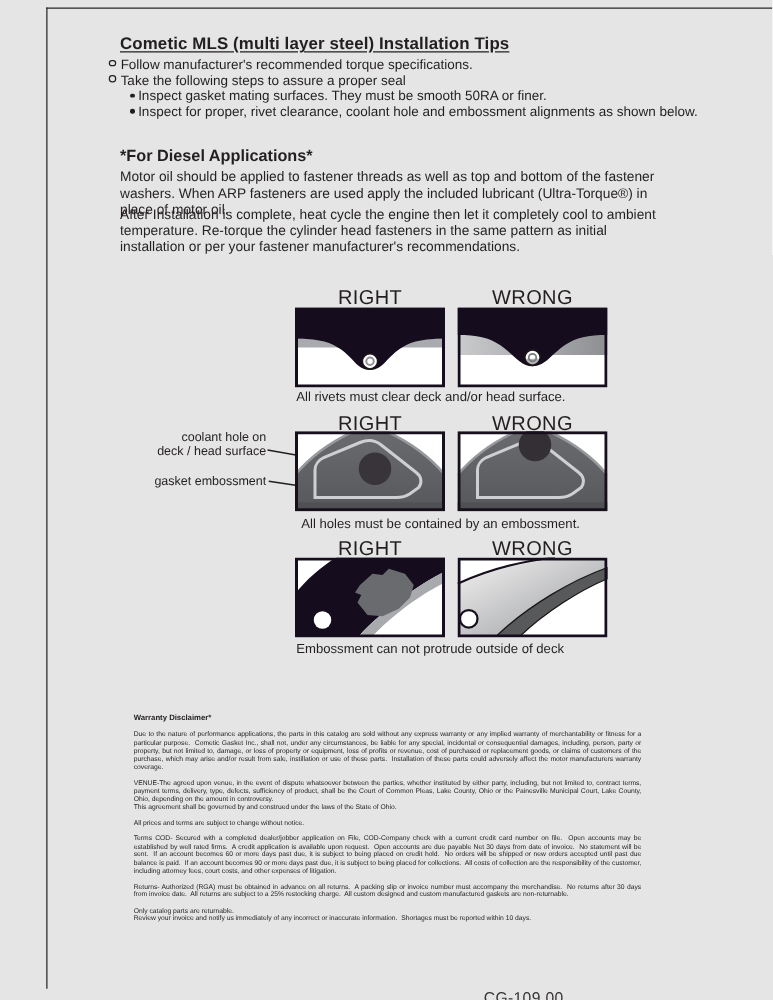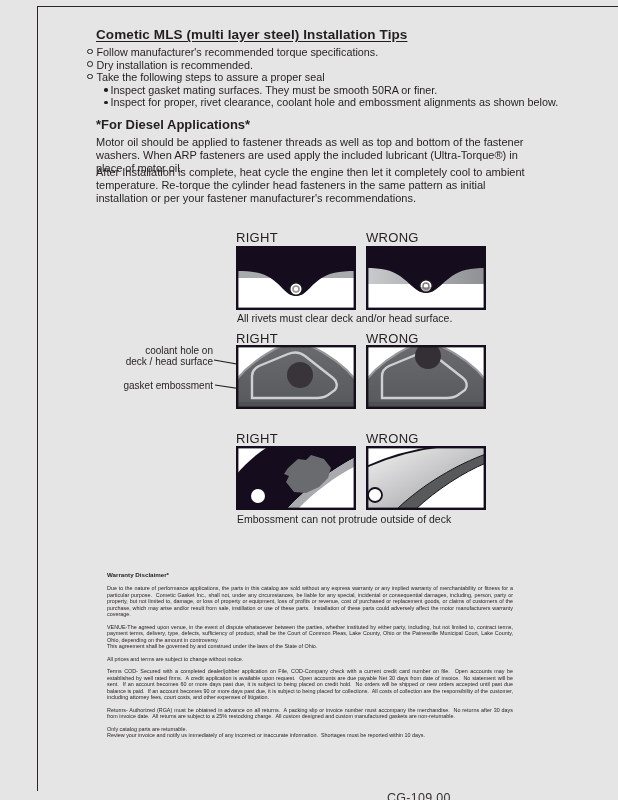--- a/index.html
+++ b/index.html
@@ -19,21 +19,21 @@
   .sub{margin-left:17px;}
   .mk-f{display:inline-block;width:3.5px;height:3.5px;background:#231f20;border-radius:50%;
         margin-right:3px;vertical-align:2px;}
 
   .diesel-h{position:absolute;left:96px;top:117px;font-size:13px;font-weight:bold;}
   .body-p{position:absolute;left:96px;font-size:11px;line-height:13.2px;}
   .p1{top:136px;width:438px;}
   .p2{top:166px;width:442px;}
   .note{top:207px;width:442px;}
 
-  .fig-label{position:absolute;width:120px;font-size:13px;letter-spacing:.3px;}
+  .fig-label{position:absolute;width:120px;text-align:center;font-size:16px;letter-spacing:.3px;}
   .fig-box{position:absolute;width:120px;height:64px;}
   .fig-box svg{display:block;}
   .cap{position:absolute;font-size:10.5px;line-height:12px;}
 
   .callout{position:absolute;font-size:10px;line-height:11px;text-align:right;}
   .co1{left:110px;top:345px;width:103px;text-align:right;}
   .co2{left:96px;top:380px;width:117px;}
   .leader{position:absolute;left:96px;top:340px;}
 
   .disclaimer{position:absolute;left:107px;top:572px;width:406px;font-size:5.4px;line-height:6.4px;
@@ -47,21 +47,20 @@
 <body>
 
 <div class="page">
   <div class="rule rule-top"></div>
   <div class="rule rule-left"></div>
 
   <div class="title">Cometic MLS (multi layer steel) Installation Tips</div>
 
   <div class="bullets">
     <div class="b-row"><span class="mk-o"></span><span>Follow manufacturer's recommended torque specifications.</span></div>
-    <div class="b-row"><span class="mk-o"></span><span>Dry installation is recommended.</span></div>
     <div class="b-row"><span class="mk-o"></span><span>Take the following steps to assure a proper seal</span></div>
     <div class="b-row sub"><span class="mk-f"></span><span>Inspect gasket mating surfaces.  They must be smooth 50RA or finer.</span></div>
     <div class="b-row sub"><span class="mk-f"></span><span>Inspect for proper, rivet clearance, coolant hole and embossment alignments as shown below.</span></div>
   </div>
 
   <div class="diesel-h">*For Diesel Applications*</div>
   <div class="body-p p1">Motor oil should be applied to fastener threads as well as top and bottom of the fastener washers. When ARP fasteners are used apply the included lubricant (Ultra-Torque®) in place of motor oil.</div>
   <div class="body-p p2">After Installation is complete, heat cycle the engine then let it completely cool to ambient temperature. Re-torque the cylinder head fasteners in the same pattern as initial installation or per your fastener manufacturer's recommendations.</div>
 
   <div class="fig-label" style="left:236px;top:230px;">RIGHT</div>
@@ -138,20 +137,21 @@
       <path d="M0,0 H47 C32,7 14,18 0,35 Z" fill="#ffffff"></path>
       <path d="M47,0 C32,7 14,18 0,35" fill="none" stroke="#97999c" stroke-width="2"></path>
       <path d="M120,0 H73 C88,7 106,18 120,35 Z" fill="#ffffff"></path>
       <path d="M73,0 C88,7 106,18 120,35" fill="none" stroke="#97999c" stroke-width="2"></path>
       <rect x="0" y="57" width="120" height="7" fill="#4f5053"></rect>
       <path d="M16,53 L16,31 C16,27 19,23 23,21 L52,9 C58,6.5 64,7 69,11 L97,33 C101,36 102,41 99,45 L92,50 C89,52 85,53 81,53 Z" fill="none" stroke="#cdcfd1" stroke-width="2.4"></path>
       <circle cx="62" cy="11" r="13" fill="#332f35"></circle>
       <rect x="1.2" y="1.2" width="117.6" height="61.6" fill="none" stroke="#17101c" stroke-width="2.4"></rect>
     </svg>
   </div>
+  <div class="cap" style="left:241px;top:413px;">All holes must be contained by an embossment.</div>
 
   <div class="fig-label" style="left:236px;top:431px;">RIGHT</div>
   <div class="fig-label" style="left:366px;top:431px;">WRONG</div>
 
   <div class="fig-box" style="left:236px;top:446px;">
     <svg width="120" height="64" viewBox="0 0 120 64">
       <rect width="120" height="64" fill="#ffffff"></rect>
       <path d="M33,0 L120,0 L120,11 C97,23 70,42 51,63 L0,63 L0,29 C9,18 20,8 33,0 Z" fill="#150c1d"></path>
       <path d="M51,63 C70,42 97,23 120,11 L120,20 C101,29 77,47 62,63 Z" fill="#a8aaad"></path>
       <polygon points="52,22 62,13 70,14 75,9 88,13 95,22 92,32 83,41 70,47 58,46 50,36 53,30 48,28" fill="#6a6b6e"></polygon>

